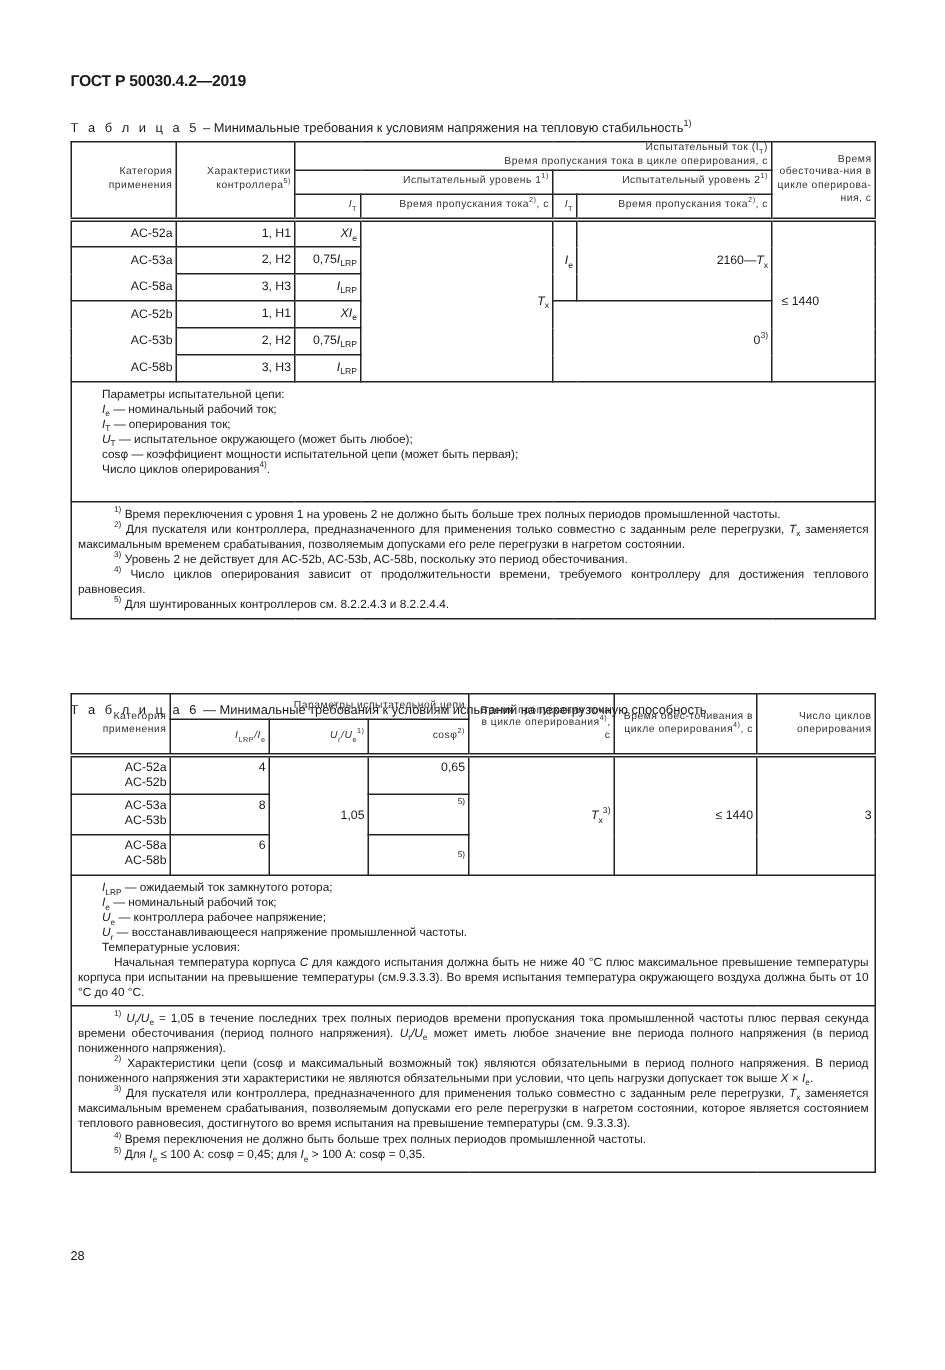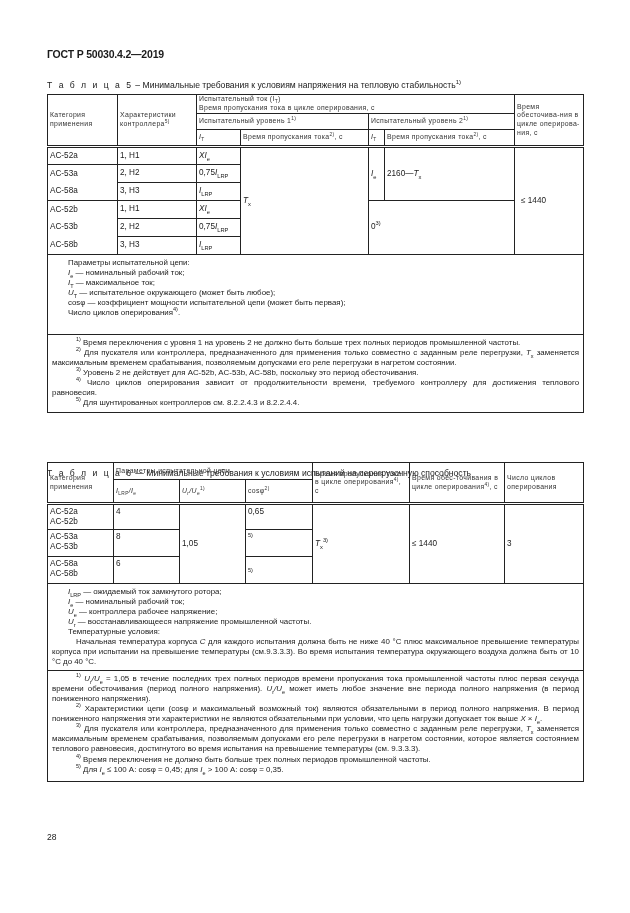--- a/index.html
+++ b/index.html
@@ -2,21 +2,21 @@
 <html><head>
 <meta charset="utf-8">
 <style>
   html, body { margin: 0; padding: 0; background: #fff; }
   body { width: 630px; height: 913px; position: relative; overflow: hidden;
          font-family: "Liberation Sans", sans-serif; color: #1a1a1a; }
   .page-header { position: absolute; left: 47px; top: 48px; font-size: 10.5px; font-weight: bold; letter-spacing: -0.2px; }
   .caption { position: absolute; left: 47px; font-size: 8.6px; white-space: nowrap; }
   .caption .lbl { letter-spacing: 2px; }
   table { border-collapse: collapse; position: absolute; left: 47px; width: 536px; table-layout: fixed; }
-  td { border: 1px solid #222; padding: 0 2px; font-size: 7.6px; text-align: left; vertical-align: middle; line-height: 1.25; }
+  td { border: 1px solid #222; padding: 0 2px; font-size: 7.6px; text-align: right; vertical-align: middle; line-height: 1.25; }
   .hdr td { font-size: 6.9px; letter-spacing: 0.35px; color: #333; }
   .dbl-top td { border-top: 3px double #222; }
   .body td { font-size: 8.2px; }
   sub, sup { font-size: 70%; line-height: 0; }
   i { font-style: italic; }
   .notes td { text-align: left; font-size: 7.9px; padding: 2px 4px 2px 4px; }
   .notes .ln { display: block; padding-left: 16px; line-height: 1.27; }
   .fn { display: block; text-indent: 24px; text-align: justify; line-height: 1.27; }
   .page-num { position: absolute; left: 47px; top: 832px; font-size: 8.5px; }
 </style>
@@ -93,21 +93,21 @@
   <tr class="body" style="height:18px">
     <td style="border-top:none;">AC-58b</td>
     <td>3, H3</td>
     <td><i>I</i><sub>LRP</sub></td>
   </tr>
 
   <tr class="notes">
     <td colspan="7" style="padding-top:3px;padding-bottom:16px;">
       <span class="ln">Параметры испытательной цепи:</span>
       <span class="ln"><i>I</i><sub>e</sub><span> — номинальный рабочий ток;</span></span>
-      <span class="ln"><i>I</i><sub>T</sub><span> — максимальное ток;</span></span>
+      <span class="ln"><i>I</i><sub>T</sub><span> — оперирования ток;</span></span>
       <span class="ln"><i>U</i><sub>T</sub><span> — испытательное окружающего (может быть любое);</span></span>
       <span class="ln">cosφ — коэффициент мощности испытательной цепи (может быть первая);</span>
       <span class="ln"><span>Число циклов оперирования</span><sup>4)</sup><span>.</span></span>
     </td>
   </tr>
   <tr class="notes">
     <td colspan="7" style="padding-top:3px;padding-bottom:4px;">
       <span class="fn"><sup>1)</sup><span> Время переключения с уровня 1 на уровень 2 не должно быть  больше трех полных периодов промышленной частоты.</span></span>
       <span class="fn"><sup>2)</sup><span> Для пускателя или контроллера, предназначенного для применения только совместно с заданным реле перегрузки, </span><i>T</i><sub>x</sub><span>  заменяется максимальным временем срабатывания, позволяемым допусками его реле перегрузки в нагретом состоянии.</span></span>
       <span class="fn"><sup>3)</sup><span> Уровень 2 не действует для AC-52b, AC-53b, AC-58b, поскольку это период обесточивания.</span></span>

